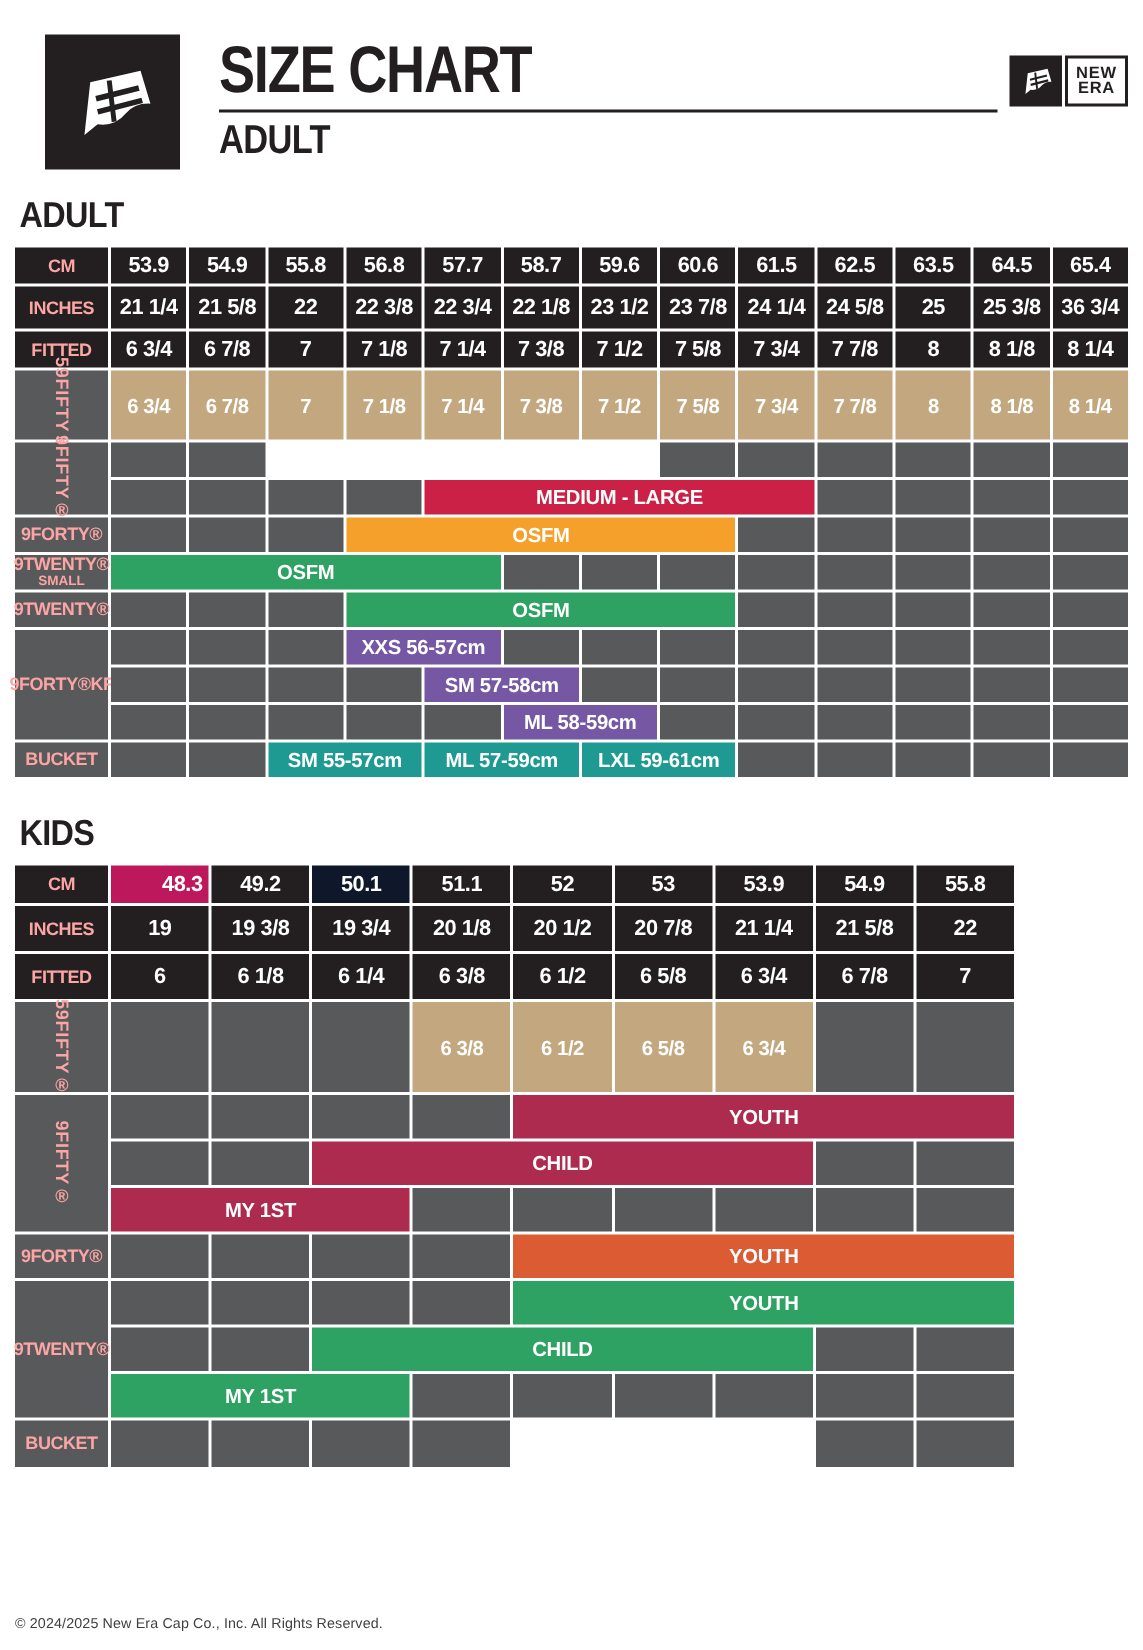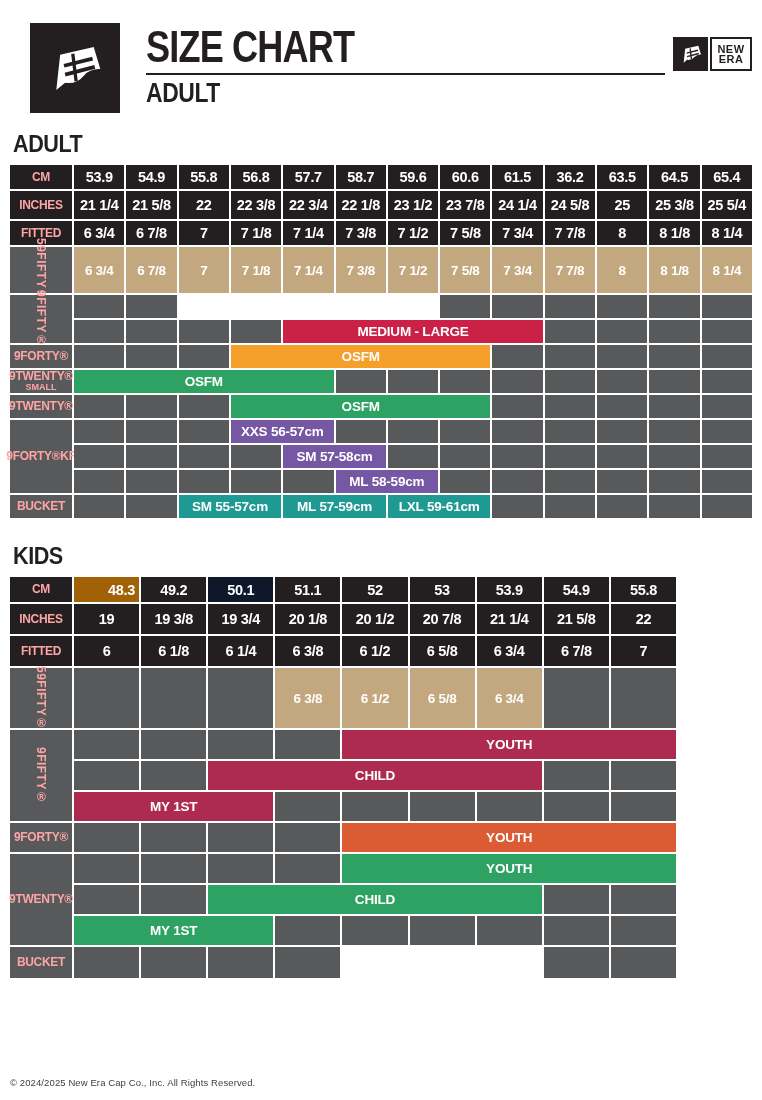--- a/index.html
+++ b/index.html
@@ -97,38 +97,38 @@
       <div class="c lab" style="background: rgb(35, 31, 32); grid-area: 1 / 1;">CM</div>
       <div class="c hval" style="background: rgb(35, 31, 32); grid-area: 1 / 2;">53.9</div>
       <div class="c hval" style="background: rgb(35, 31, 32); grid-area: 1 / 3;">54.9</div>
       <div class="c hval" style="background: rgb(35, 31, 32); grid-area: 1 / 4;">55.8</div>
       <div class="c hval" style="background: rgb(35, 31, 32); grid-area: 1 / 5;">56.8</div>
       <div class="c hval" style="background: rgb(35, 31, 32); grid-area: 1 / 6; text-align: right;">57.7</div>
       <div class="c hval" style="background: rgb(35, 31, 32); grid-area: 1 / 7;">58.7</div>
       <div class="c hval" style="background: rgb(35, 31, 32); grid-area: 1 / 8;">59.6</div>
       <div class="c hval" style="background: rgb(35, 31, 32); grid-area: 1 / 9;">60.6</div>
       <div class="c hval" style="background: rgb(35, 31, 32); grid-area: 1 / 10;">61.5</div>
-      <div class="c hval" style="background: rgb(35, 31, 32); grid-area: 1 / 11;">36.2</div>
+      <div class="c hval" style="background: rgb(35, 31, 32); grid-area: 1 / 11;">62.5</div>
       <div class="c hval" style="background: rgb(35, 31, 32); grid-area: 1 / 12;">63.5</div>
       <div class="c hval" style="background: rgb(35, 31, 32); grid-area: 1 / 13;">64.5</div>
       <div class="c hval" style="background: rgb(35, 31, 32); grid-area: 1 / 14;">65.4</div>
       <div class="c lab" style="background: rgb(35, 31, 32); grid-area: 2 / 1;">INCHES</div>
       <div class="c hval" style="background: rgb(35, 31, 32); grid-area: 2 / 2;">21 1/4</div>
       <div class="c hval" style="background: rgb(35, 31, 32); grid-area: 2 / 3;">21 5/8</div>
       <div class="c hval" style="background: rgb(35, 31, 32); grid-area: 2 / 4;">22</div>
       <div class="c hval" style="background: rgb(35, 31, 32); grid-area: 2 / 5;">22 3/8</div>
       <div class="c hval" style="background: rgb(35, 31, 32); grid-area: 2 / 6;">22 3/4</div>
       <div class="c hval" style="background: rgb(35, 31, 32); grid-area: 2 / 7;">22 1/8</div>
       <div class="c hval" style="background: rgb(35, 31, 32); grid-area: 2 / 8;">23 1/2</div>
       <div class="c hval" style="background: rgb(35, 31, 32); grid-area: 2 / 9;">23 7/8</div>
       <div class="c hval" style="background: rgb(35, 31, 32); grid-area: 2 / 10;">24 1/4</div>
       <div class="c hval" style="background: rgb(35, 31, 32); grid-area: 2 / 11;">24 5/8</div>
       <div class="c hval" style="background: rgb(35, 31, 32); grid-area: 2 / 12;">25</div>
       <div class="c hval" style="background: rgb(35, 31, 32); grid-area: 2 / 13;">25 3/8</div>
-      <div class="c hval" style="background: rgb(35, 31, 32); grid-area: 2 / 14;">25 5/4</div>
+      <div class="c hval" style="background: rgb(35, 31, 32); grid-area: 2 / 14;">36 3/4</div>
       <div class="c lab" style="background: rgb(35, 31, 32); grid-area: 3 / 1;">FITTED</div>
       <div class="c hval" style="background: rgb(35, 31, 32); grid-area: 3 / 2;">6 3/4</div>
       <div class="c hval" style="background: rgb(35, 31, 32); grid-area: 3 / 3;">6 7/8</div>
       <div class="c hval" style="background: rgb(35, 31, 32); grid-area: 3 / 4;">7</div>
       <div class="c hval" style="background: rgb(35, 31, 32); grid-area: 3 / 5;">7 1/8</div>
       <div class="c hval" style="background: rgb(35, 31, 32); grid-area: 3 / 6;">7 1/4</div>
       <div class="c hval" style="background: rgb(35, 31, 32); grid-area: 3 / 7;">7 3/8</div>
       <div class="c hval" style="background: rgb(35, 31, 32); grid-area: 3 / 8;">7 1/2</div>
       <div class="c hval" style="background: rgb(35, 31, 32); grid-area: 3 / 9;">7 5/8</div>
       <div class="c hval" style="background: rgb(35, 31, 32); grid-area: 3 / 10;">7 3/4</div>
@@ -259,21 +259,21 @@
       <div class="c bar" style="background: rgb(31, 154, 146); grid-area: 13 / 4 / auto / span 2;">SM  55-57cm</div>
       <div class="c bar" style="background: rgb(31, 154, 146); grid-area: 13 / 6 / auto / span 2;">ML  57-59cm</div>
       <div class="c bar" style="background: rgb(31, 154, 146); grid-area: 13 / 8 / auto / span 2;">LXL  59-61cm</div>
     </div>
 </div>
 
 <div class="section-heading kids">KIDS</div>
 <div class="table-wrap">
   <div class="sizetable" id="kids-table" style="grid-template-columns: 62px repeat(9, 1fr); grid-template-rows: 25px 30px 30px 60px 29px 29px 29px 29px 29px 29px 29px 31px;">
       <div class="c lab" style="background: rgb(35, 31, 32); grid-area: 1 / 1;">CM</div>
-      <div class="c hval" style="background: #a16207; grid-area: 1 / 2; padding-left: 30px;">48.3</div>
+      <div class="c hval" style="background: #be185d; grid-area: 1 / 2; padding-left: 30px;">48.3</div>
       <div class="c hval" style="background: rgb(35, 31, 32); grid-area: 1 / 3;">49.2</div>
       <div class="c hval" style="background: #0f172a; grid-area: 1 / 4; text-align: center;">50.1</div>
       <div class="c hval" style="background: rgb(35, 31, 32); grid-area: 1 / 5;">51.1</div>
       <div class="c hval" style="background: rgb(35, 31, 32); grid-area: 1 / 6;">52</div>
       <div class="c hval" style="background: rgb(35, 31, 32); grid-area: 1 / 7;">53</div>
       <div class="c hval" style="background: rgb(35, 31, 32); grid-area: 1 / 8;">53.9</div>
       <div class="c hval" style="background: rgb(35, 31, 32); grid-area: 1 / 9;">54.9</div>
       <div class="c hval" style="background: rgb(35, 31, 32); grid-area: 1 / 10;">55.8</div>
       <div class="c lab" style="background: rgb(35, 31, 32); grid-area: 2 / 1;">INCHES</div>
       <div class="c hval" style="background: rgb(35, 31, 32); grid-area: 2 / 2;">19</div>

